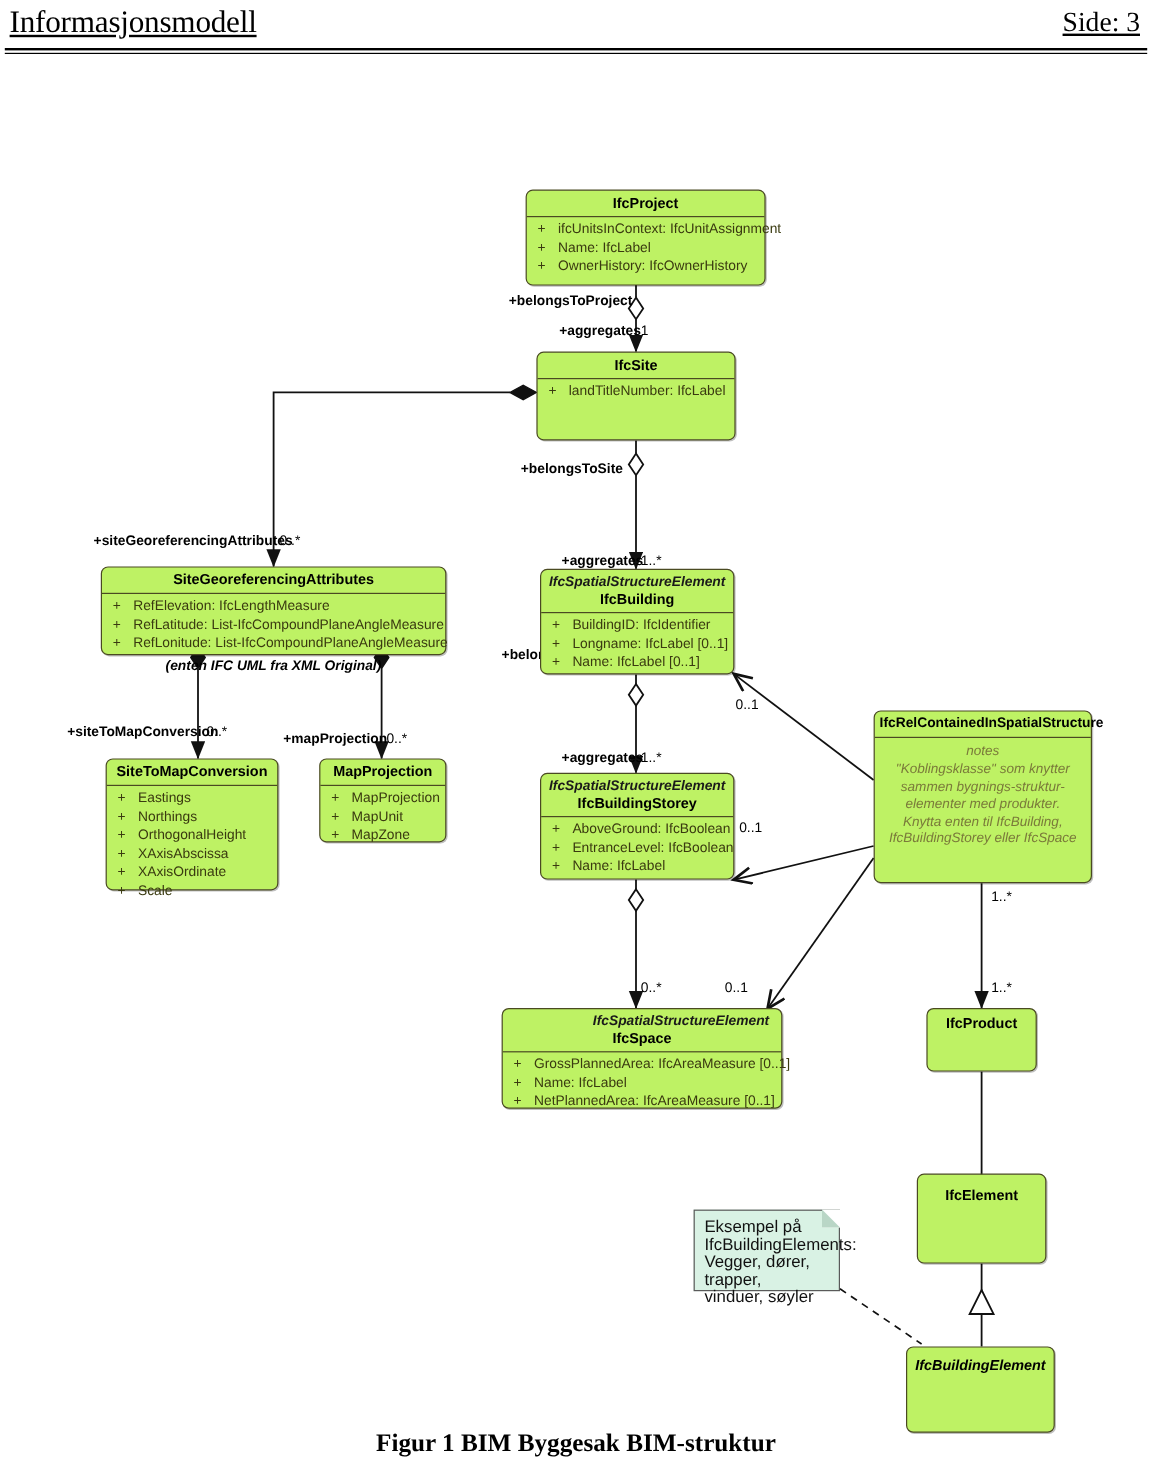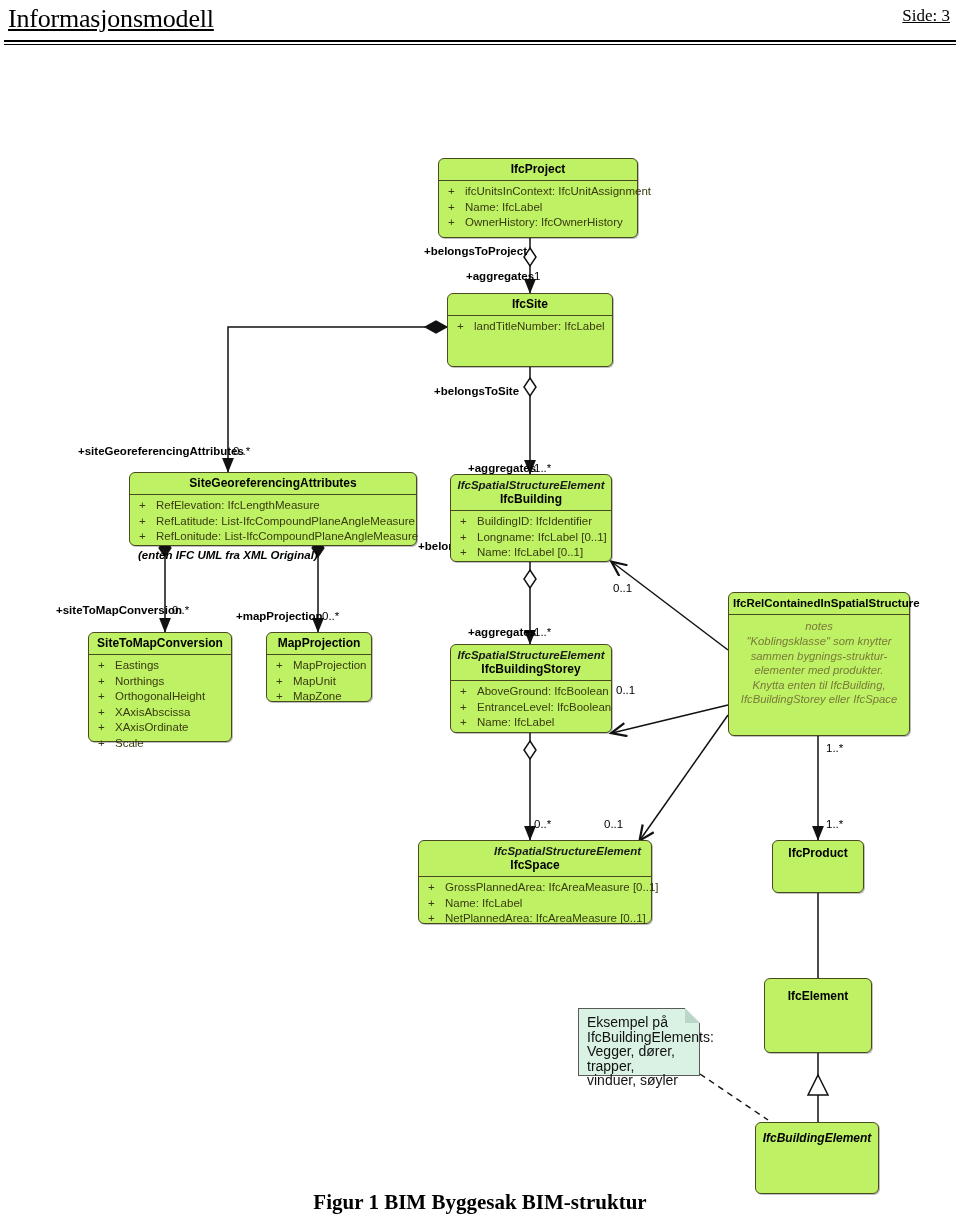--- a/index.html
+++ b/index.html
@@ -1,21 +1,21 @@
 <!DOCTYPE html>
 <html><head>
 <meta charset="utf-8">
 <style>
   html,body{margin:0;padding:0;background:#ffffff;}
   body{width:960px;height:1218px;position:relative;font-family:"Liberation Sans",sans-serif;overflow:hidden;}
 
   
   #page-header{position:absolute;left:0;top:0;width:960px;height:40px;}
   #hdr-left{position:absolute;left:8px;top:4px;font-family:"Liberation Serif",serif;font-size:26px;color:#000;text-decoration:underline;letter-spacing:-0.2px;}
-  #hdr-right{position:absolute;right:10px;top:6px;font-family:"Liberation Serif",serif;font-size:17px;color:#000;text-decoration:underline;}
+  #hdr-right{position:absolute;right:10px;top:6px;font-family:"Liberation Serif",serif;font-size:23px;color:#000;text-decoration:underline;}
   #hdr-rule1{position:absolute;left:4px;top:40px;width:952px;height:2px;background:#000;}
   #hdr-rule2{position:absolute;left:4px;top:44px;width:952px;height:1px;background:#000;}
 
   
   #figure-caption{position:absolute;left:0;top:1190px;width:960px;text-align:center;
      font-family:"Liberation Serif",serif;font-weight:bold;font-size:21px;color:#000;}
 
   
   .uml{position:absolute;background:#bef264;border:1.4px solid #4a4a22;border-radius:6px;
        box-sizing:border-box;box-shadow:1px 1px 0 rgba(0,0,0,.25);}
@@ -147,21 +147,21 @@
 <div class="uml" style="left:447px;top:293px;width:166px;height:74px;">
   <div class="hdr">
     <div class="cname">IfcSite</div>
   </div>
   <div class="sep"></div>
   <div class="attrs">
     <div class="attr"><span class="vis">+</span><span>landTitleNumber: IfcLabel</span></div>
   </div>
 </div>
 
-<div class="uml" style="left:84px;top:472px;width:288px;height:74px;margin-left:45px;">
+<div class="uml" style="left:84px;top:472px;width:288px;height:74px;">
   <div class="hdr">
     <div class="cname">SiteGeoreferencingAttributes</div>
   </div>
   <div class="sep"></div>
   <div class="attrs">
     <div class="attr"><span class="vis">+</span><span>RefElevation: IfcLengthMeasure</span></div>
     <div class="attr"><span class="vis">+</span><span>RefLatitude: List-IfcCompoundPlaneAngleMeasure</span></div>
     <div class="attr"><span class="vis">+</span><span>RefLonitude: List-IfcCompoundPlaneAngleMeasure</span></div>
   </div>
 </div>

